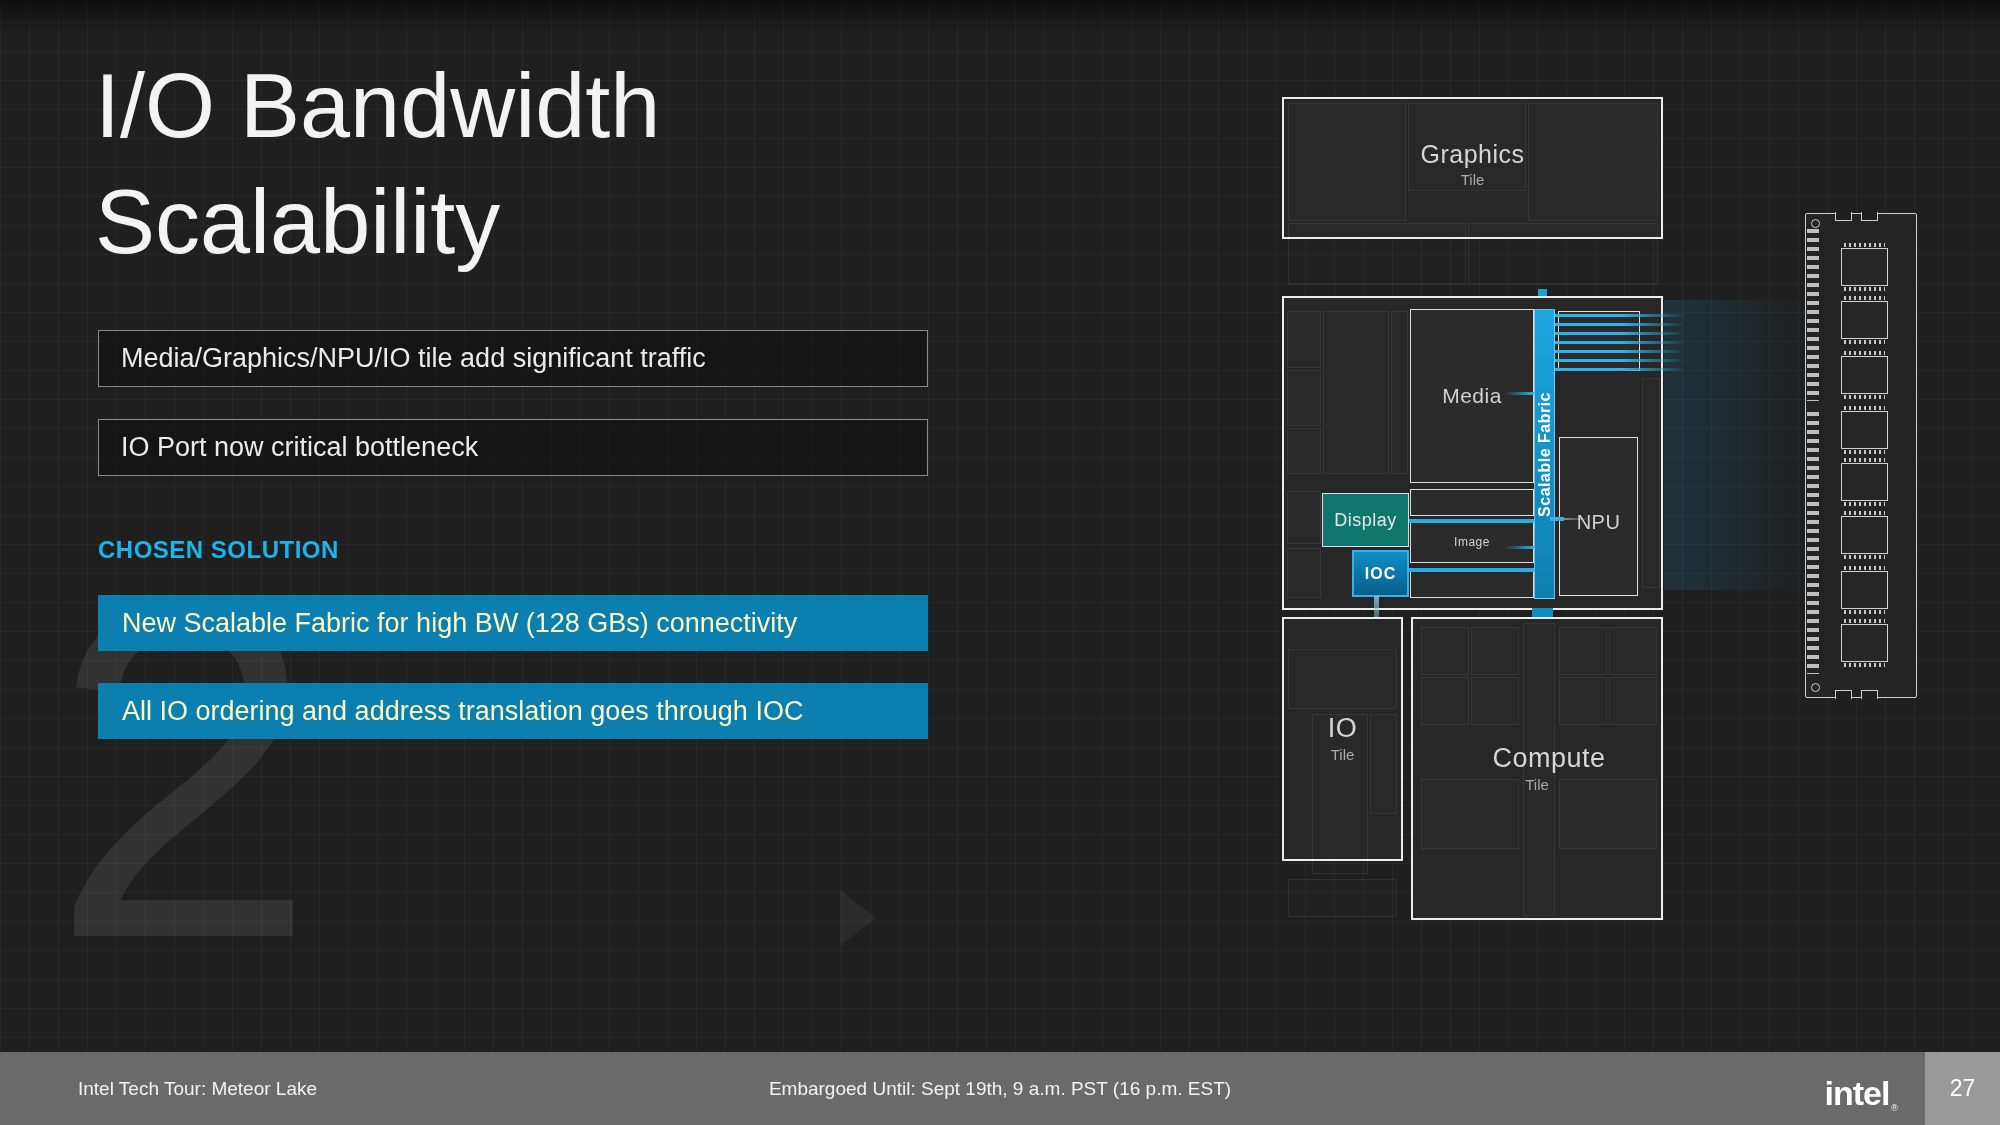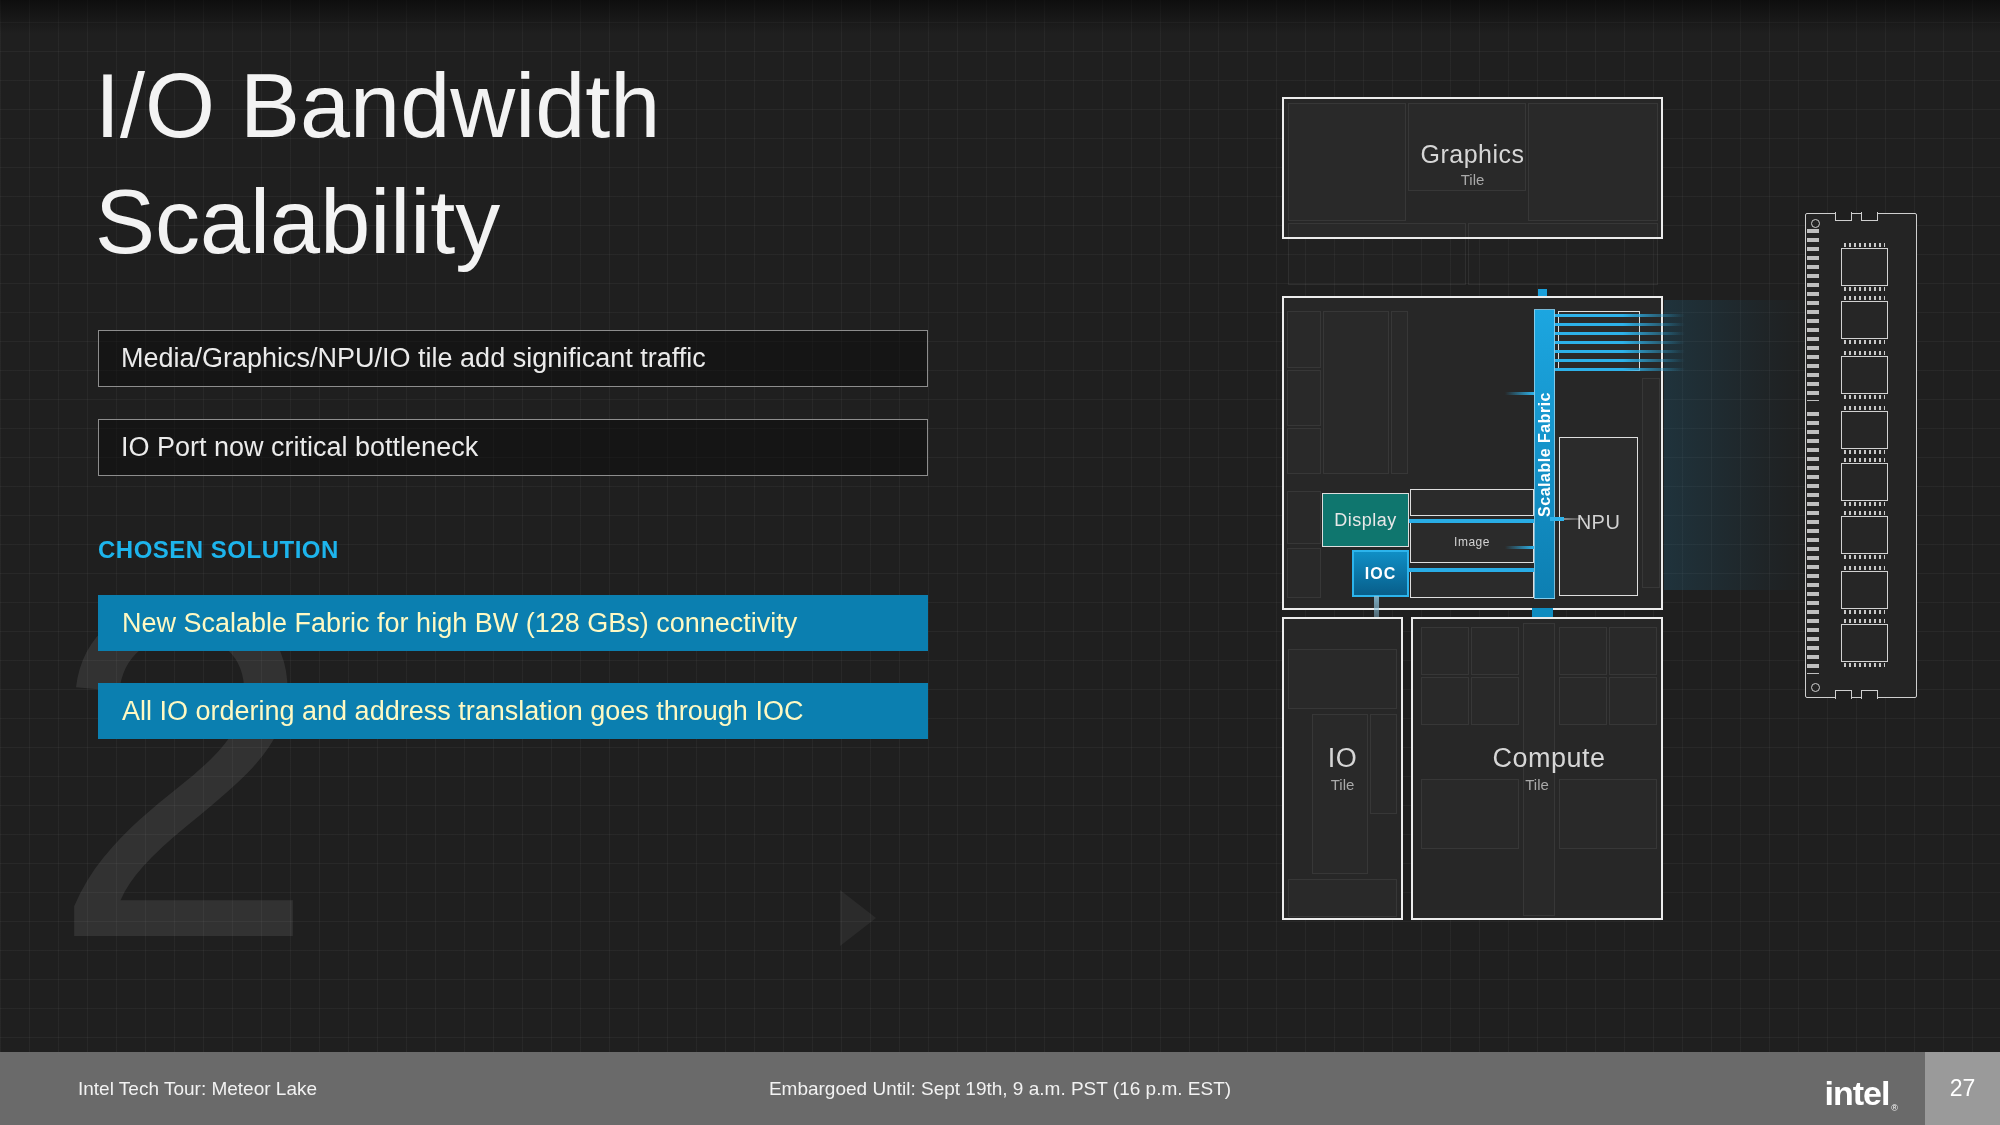--- a/index.html
+++ b/index.html
@@ -111,20 +111,23 @@
 
     <div class="abs frect" style="left:3px;top:13px;width:34px;height:57px;"></div>
     <div class="abs frect" style="left:3px;top:72px;width:34px;height:56px;"></div>
     <div class="abs frect" style="left:3px;top:130px;width:34px;height:46px;"></div>
     <div class="abs frect" style="left:3px;top:193px;width:34px;height:53px;"></div>
     <div class="abs frect" style="left:3px;top:250px;width:34px;height:50px;"></div>
     <div class="abs frect" style="left:39px;top:13px;width:66px;height:163px;"></div>
     <div class="abs frect" style="left:107px;top:13px;width:17px;height:163px;"></div>
     <div class="abs frect" style="left:358px;top:80px;width:18px;height:210px;"></div>
 
+    <div class="abs inbox" style="left:126px;top:11px;width:124px;height:174px;">
+      <span class="lbl">Media</span>
+    </div>
 
     <div class="abs inbox" style="left:126px;top:191px;width:124px;height:27px;"></div>
     <div class="abs inbox" style="left:126px;top:223px;width:124px;height:42px;">
       <span class="lbl" style="font-size:12px;">Image</span>
     </div>
     <div class="abs inbox" style="left:126px;top:270px;width:124px;height:30px;"></div>
 
     <div class="abs inbox" style="left:38px;top:195px;width:87px;height:54px;background:#0f766e;">
       <span class="lbl" style="font-size:18px;color:#e8e8e8;">Display</span>
     </div>
@@ -156,21 +159,21 @@
     </div>
     <div class="abs" style="left:266px;top:219px;width:14px;height:4px;background:#2db2ea;"></div>
     <div class="abs" style="left:280px;top:220px;width:26px;height:2px;background:linear-gradient(90deg,rgba(255,255,255,0.45),rgba(255,255,255,0));"></div>
   </div>
 
   <div class="abs" style="left:1532px;top:608px;width:21px;height:14px;background:#0f8cc0;"></div>
   <div class="abs" style="left:1537px;top:622px;width:10px;height:24px;background:linear-gradient(180deg,#0f8cc0,rgba(15,140,192,0));"></div>
 
   <div class="abs" style="left:1374px;top:596px;width:5px;height:46px;background:linear-gradient(180deg,rgba(140,195,220,0.85),rgba(140,195,220,0));"></div>
 
-  <div class="abs tile" style="left:1282px;top:617px;width:121px;height:303px;">
+  <div class="abs tile" style="left:1282px;top:617px;width:121px;height:244px;">
     <div class="abs frect" style="left:4px;top:30px;width:109px;height:60px;"></div>
     <div class="abs frect" style="left:28px;top:95px;width:56px;height:160px;"></div>
     <div class="abs frect" style="left:86px;top:95px;width:27px;height:100px;"></div>
     <div class="abs frect" style="left:4px;top:260px;width:109px;height:38px;"></div>
     <div class="tile-label" style="transform:translateY(-52%);">
       <div class="main" style="font-size:27px;">IO</div>
       <div class="sub">Tile</div>
     </div>
   </div>
 

